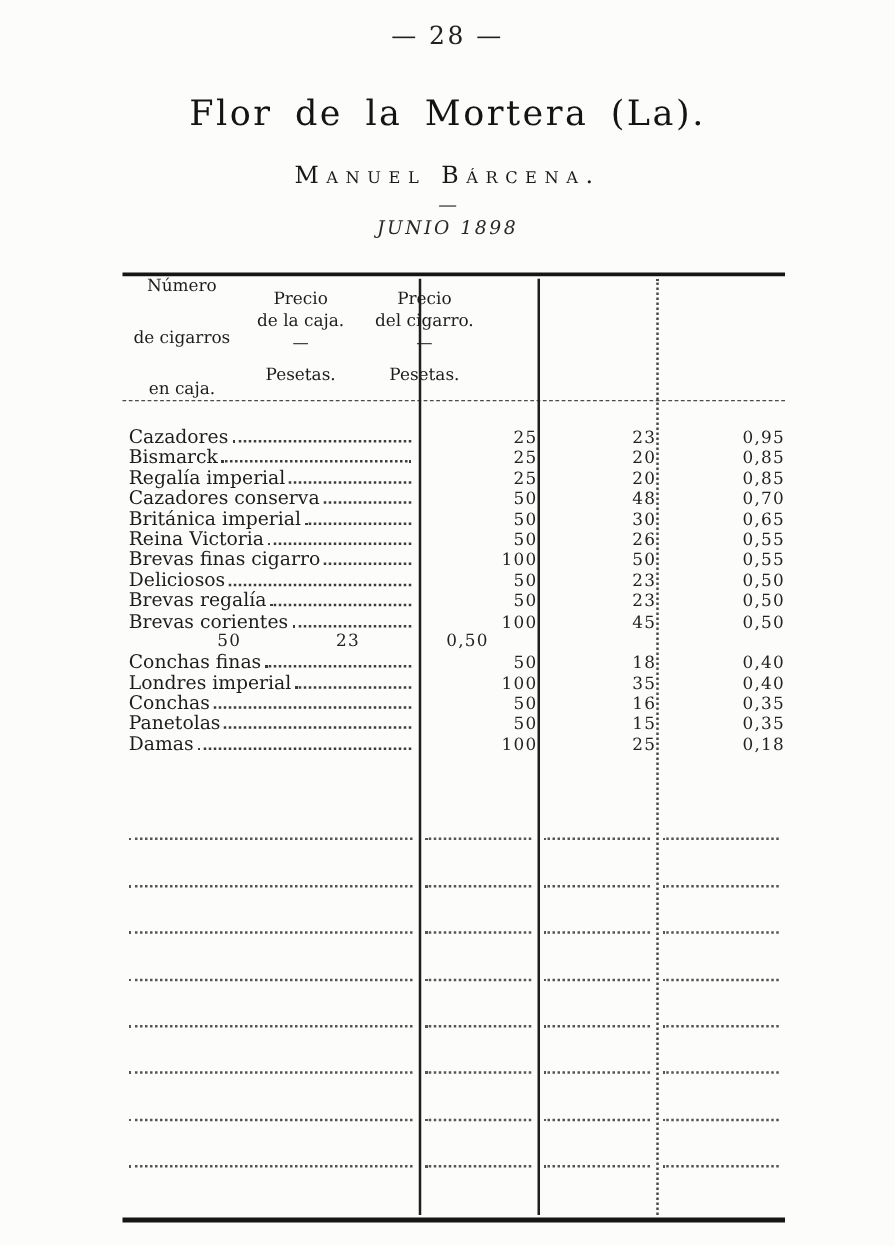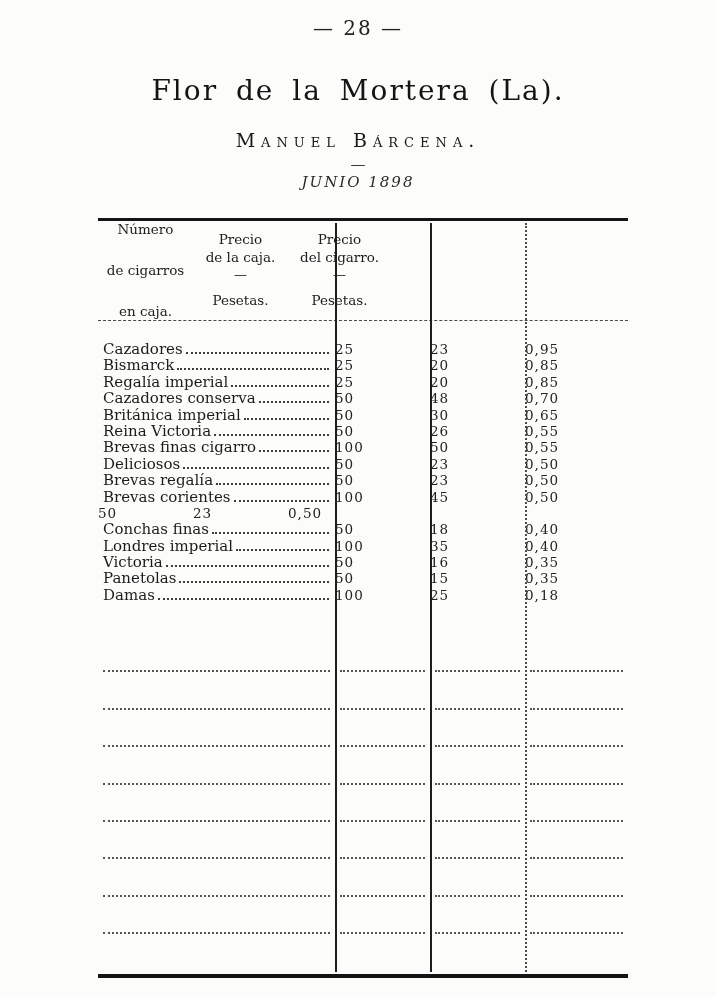--- a/index.html
+++ b/index.html
@@ -44,21 +44,21 @@
   .hc2{width:95px;font-size:13.5px;line-height:1.55;gap:20px;}
   .hc3{width:95px;font-size:13.5px;line-height:1.3;}
   .hc4{width:103px;font-size:13.5px;line-height:1.3;}
   .hdash{font-size:13px;margin:1px 0 2px 0;}
   .pesetas{margin-top:6px;}
   .tbody{padding-top:20px;height:292px;box-sizing:border-box;}
   .trow{height:16.4px;display:flex;align-items:baseline;font-size:15px;line-height:16px;}
   .c1{width:237px;padding-left:5px;box-sizing:border-box;display:flex;}
   .vname{white-space:nowrap;}
   .leader{flex:1;border-bottom:2px dotted #3c3c3c;align-self:flex-end;margin:0 6px 3px 3px;}
-  .num{text-align:left;font-size:13.5px;letter-spacing:1px;color:#222;}
+  .num{text-align:right;font-size:13.5px;letter-spacing:1px;color:#222;}
   .c2{width:95px;}
   .c3{width:95px;}
   .c4{width:103px;}
   .blank-section{position:absolute;left:0;right:0;top:414px;bottom:14px;overflow:hidden;}
   .brow{height:37.4px;display:flex;align-items:flex-end;}
   .bc{box-sizing:border-box;}
   .bc .dotline{border-bottom:2px dotted #555;margin:0 5px;height:2px;}
   .b1{width:237px;}
   .b2{width:95px;}
   .b3{width:95px;}
@@ -207,21 +207,21 @@
         <div class="c1">
           <span class="vname">Londres imperial</span>
           <span class="leader"></span>
         </div>
         <div class="c num c2">100</div>
         <div class="c num c3">35</div>
         <div class="c num c4">0,40</div>
       </div>
       <div class="trow">
         <div class="c1">
-          <span class="vname">Victoria</span>
+          <span class="vname">Conchas</span>
           <span class="leader"></span>
         </div>
         <div class="c num c2">50</div>
         <div class="c num c3">16</div>
         <div class="c num c4">0,35</div>
       </div>
       <div class="trow">
         <div class="c1">
           <span class="vname">Panetolas</span>
           <span class="leader"></span>

